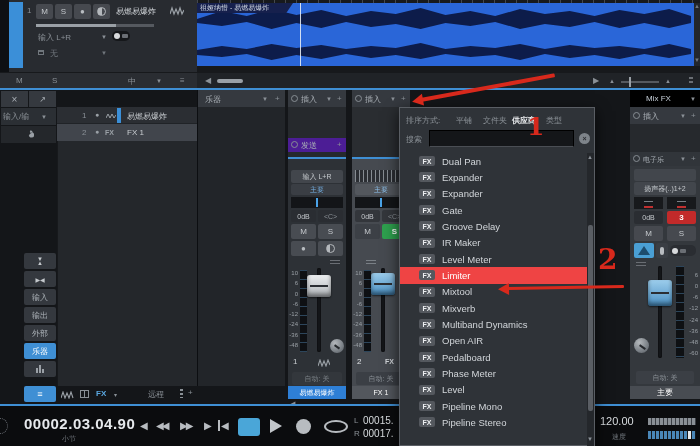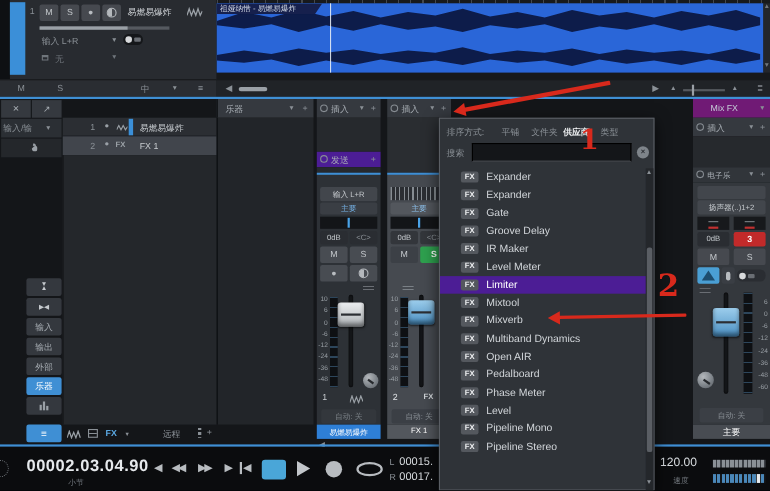--- a/index.html
+++ b/index.html
@@ -20,21 +20,21 @@
 .cap.blue{background:linear-gradient(#9ccdec,#4a8fc2)}
 .meter{background:#0e1013;background-image:repeating-linear-gradient(to bottom,rgba(90,150,200,.4) 0 1px,transparent 1px 9px)}
 .slot{background:#15171a;border-radius:2px;box-shadow:inset 0 0 2px #000}
 .vbars{background:#2b2e33;background-image:repeating-linear-gradient(90deg,#868c92 0 1px,transparent 1px 4px)}
 .scale{display:flex;flex-direction:column;justify-content:space-between;align-items:flex-end;color:#9aa0a6;font-size:6px;line-height:1}
 .half{width:9px;height:9px;border-radius:50%;border:1px solid #b4b8bc;background:linear-gradient(90deg,#b4b8bc 50%,transparent 50%)}
 .tgl{background:#15171a;border-radius:5px;display:flex;align-items:center;padding:0 2px;gap:2px}
 .tgl .dot{width:6px;height:6px;border-radius:50%;background:#d8dadc}
 .tgl .bar{width:6px;height:4px;background:#6a6e74;border-radius:1px}
 .item{height:16.33px;display:flex;align-items:center;padding-left:19px;gap:7px;color:#d2d6da;font-size:9.5px}
-.item.sel{background:#4c1d95;color:#fff}
+.item.sel{background:#ef4444;color:#fff}
 .badge{flex:0 0 16px;height:10px;background:#54585e;border-radius:2px;color:#eceef0;font-size:7px;font-weight:bold;display:flex;align-items:center;justify-content:center}
 .anno{position:absolute;background:#d8291c;transform-origin:0 50%;z-index:60;border-radius:1px}
 .anno:before{content:"";position:absolute;left:-9px;top:50%;transform:translateY(-50%);border:6px solid transparent;border-right:11px solid #d8291c;border-left:0}
 .numred{position:absolute;color:#d8291c;font-family:"DejaVu Serif","Liberation Serif",serif;font-weight:bold;z-index:60}
 .popup{position:absolute;z-index:20;background:#2f3338;border:1px solid #5a5e64;box-shadow:0 4px 14px rgba(0,0,0,.7)}
 .metro{width:0;height:0;border-left:6px solid transparent;border-right:6px solid transparent;border-bottom:9px solid #1d4d6e}
 .tri-play{width:0;height:0;border-left:12px solid #c2c6ca;border-top:7px solid transparent;border-bottom:7px solid transparent}
 .gridicon{width:9px;height:8px;border:1px solid #8a9096;background:linear-gradient(90deg,transparent 45%,#8a9096 45% 55%,transparent 55%),linear-gradient(transparent 45%,#8a9096 45% 55%,transparent 55%)}
 .bars3{display:flex;gap:1px;align-items:flex-end}
 .bars3 i{width:2px;background:#9aa0a6;display:block}
@@ -273,21 +273,21 @@
     </div>
     <div class="a meter" style="left:12px;top:111px;width:7px;height:82px"></div>
     <div class="a slot" style="left:29px;top:109px;width:4px;height:84px"></div>
     <div class="cap blue" style="left:19px;top:114px;width:24px;height:22px"></div>
     <span class="a f8" style="left:5px;top:198px;color:#e0e3e6">2</span>
     <span class="a f7" style="left:33px;top:199px;font-weight:bold;color:#d0d4d8">FX</span>
     <div class="a btn f7" style="left:4px;top:213px;width:50px;height:13px;background:#3b3f45;color:#8a9096">自动: 关</div>
   </div>
   <div class="a fxr c f7" style="left:352px;top:386px;width:58px;height:13px;background:#53575d;color:#fff">FX 1</div>
 
-  <div class="a" style="left:630px;top:90px;width:70px;height:17px;background:#701a75">
+  <div class="a" style="left:630px;top:90px;width:70px;height:17px;background:#000000">
     <span class="a f8" style="left:16px;top:4px;color:#c6cfd8">Mix FX</span>
     <span class="a f6 dim" style="left:60px;top:6px">▼</span>
   </div>
   <div class="a hdr" style="left:630px;top:107px;width:70px;height:17px">
     <span class="a pw" style="left:3px;top:5px"></span>
     <span class="a f8" style="left:13px;top:4px">插入</span>
     <span class="a f6 dim" style="left:50px;top:6px">▼</span>
     <span class="a f8 dim" style="left:61px;top:4px">+</span>
   </div>
   <div class="a" style="left:630px;top:124px;width:70px;height:28px;background:#26292d"></div>
@@ -376,20 +376,24 @@
       <span class="a f8 dim" style="left:146px;top:4px">类型</span>
     </div>
     <span class="a f8 dim" style="left:6px;top:26px">搜索</span>
     <input class="a" style="left: 29px; top: 22px; width: 145px; height: 17px; background: rgb(20, 22, 25); border-width: 1px; border-style: solid; border-color: rgb(0, 0, 0) rgb(0, 0, 0) rgb(74, 78, 84); border-image: initial; color: rgb(210, 214, 218); font-size: 9px; padding: 0px 4px; outline: none;" value="">
     <div class="a fxr c" style="left:179px;top:25px;width:11px;height:11px;border-radius:50%;background:#7e848a">
         <span class="f7" style="color:#2b2e33;font-weight:bold">×</span>
       </div>
     <div class="a" style="left:0;top:45px;width:188px;height:294px;overflow:hidden">
       <div class="item">
           <span class="badge">FX</span>
+          <span>Dual Pan</span>
+        </div>
+      <div class="item">
+          <span class="badge">FX</span>
           <span>Expander</span>
         </div>
       <div class="item">
           <span class="badge">FX</span>
           <span>Expander</span>
         </div>
       <div class="item">
           <span class="badge">FX</span>
           <span>Gate</span>
         </div>

